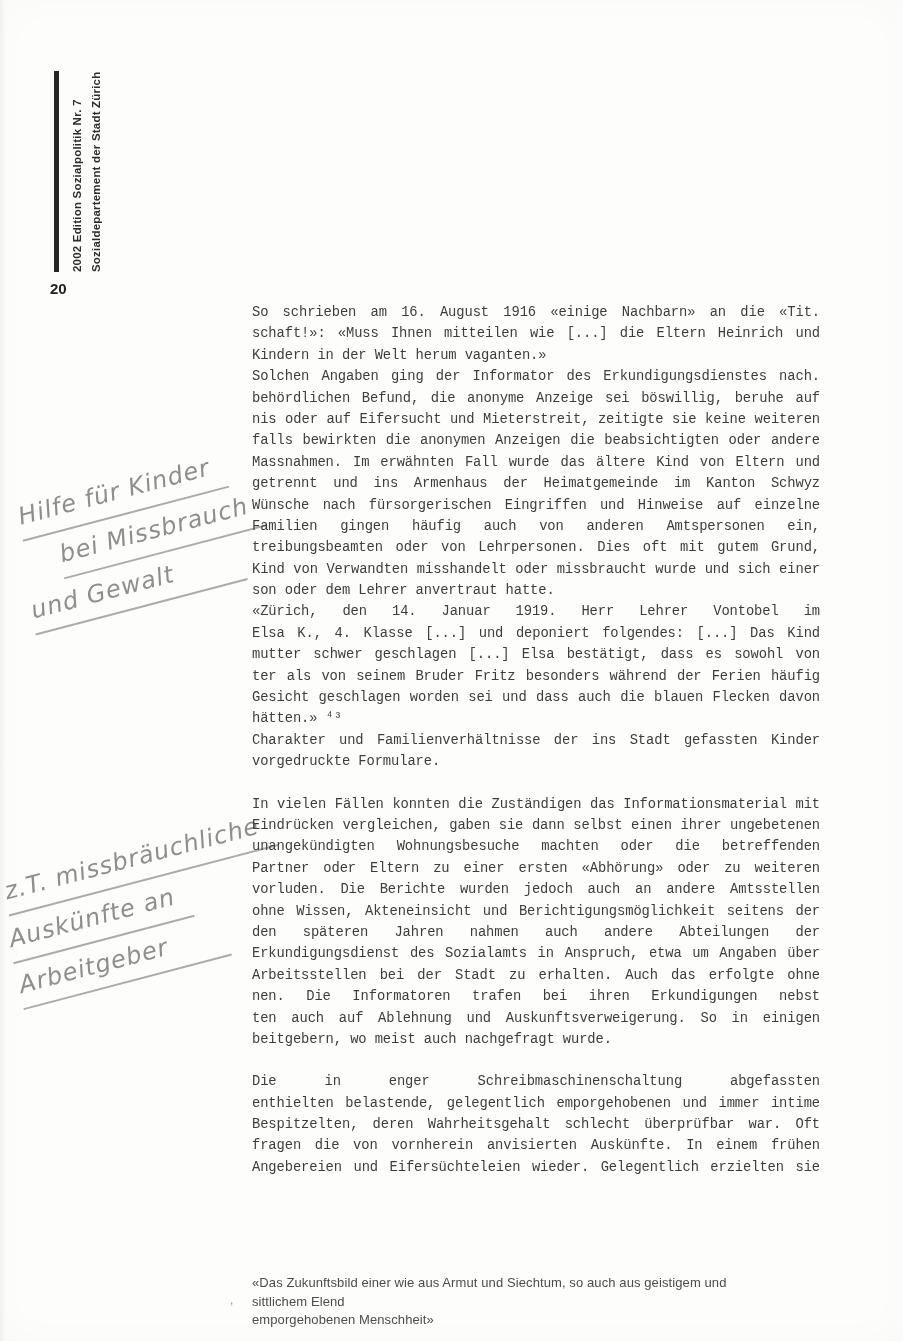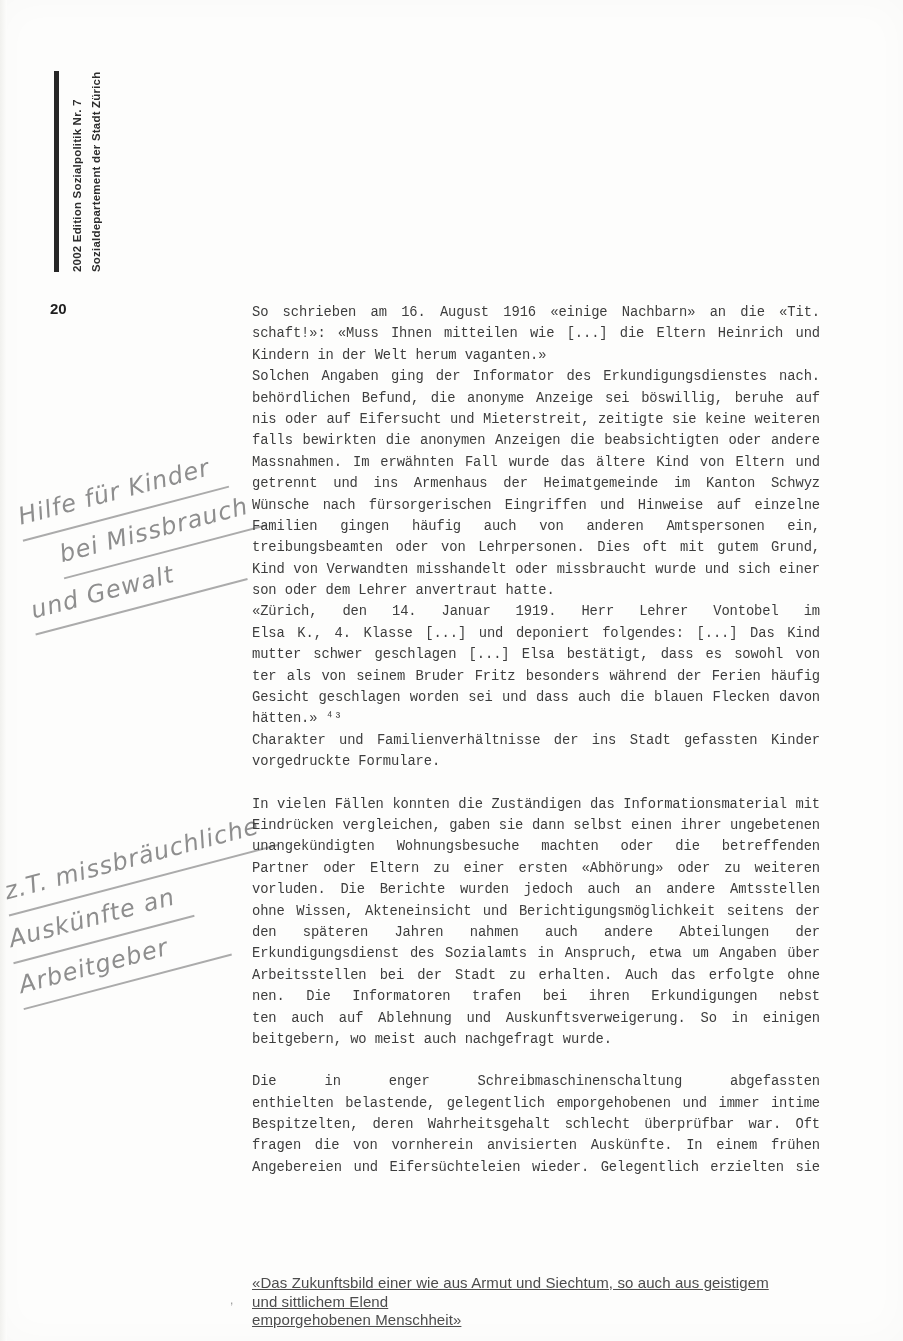--- a/index.html
+++ b/index.html
@@ -13,21 +13,21 @@
     background:linear-gradient(to right,#f1f1ee,#fdfdfc); }
 
   
   .sidebar-bar { position:absolute; left:54px; top:71px; width:5px; height:201px; background:#262626; }
   .sidebar-rotated {
     position:absolute; left:68px; top:272px;
     transform:rotate(-90deg); transform-origin:0 0;
     font-size:11.5px; font-weight:bold; color:#2d2d2d;
     line-height:19px; white-space:nowrap; letter-spacing:0.2px;
   }
-  .page-number { position:absolute; left:50px; top:300px; font-size:15px; font-weight:bold; color:#1f1f1f; }
+  .page-number { position:absolute; left:50px; top:280px; font-size:15px; font-weight:bold; color:#1f1f1f; }
 
   
   .body-text { position:absolute; left:252px; top:302px; width:568px;font-family:Liberation Mono, monospace; }
   .para { margin:0; }
   .para.gap { margin-top:21px; }
   .line {
     font-size:13.8px; line-height:21.4px; color:#3d3d3d;
     letter-spacing:-0.1px;
     text-align:justify; text-align-last:justify;
     height:21.4px; overflow:hidden; white-space:normal;
@@ -51,21 +51,21 @@
   #note-0 .hw-row:nth-child(3) { margin-left:2px; }
   #note-0 .hw-row:nth-child(3) .hw { padding-right:70px; }
   #note-1 { left:6px; top:872px; }
   #note-1 .hw-row:nth-child(1) { margin-left:10px; }
   #note-1 .hw-row:nth-child(2) { margin-left:2px; }
   #note-1 .hw-row:nth-child(3) { margin-left:0px; }
   #note-1 .hw-row:nth-child(3) .hw { padding-right:60px; }
 
   
   .footnote { position:absolute; left:252px; top:1274px; width:530px; }
-  .fn-line { font-size:15px; line-height:18.5px; color:#4c4c4c; letter-spacing:0.1px;text-decoration:underline; }
+  .fn-line { font-size:13px; line-height:18.5px; color:#4c4c4c; letter-spacing:0.1px; }
 
   .stray-mark { position:absolute; left:230px; top:1293px; color:#9a9a9a; font-size:12px; }
 </style>
 </head>
 <body>
 
 <div class="page">
   <div class="edge-shade"></div>
 
   <div class="sidebar-bar"></div>

